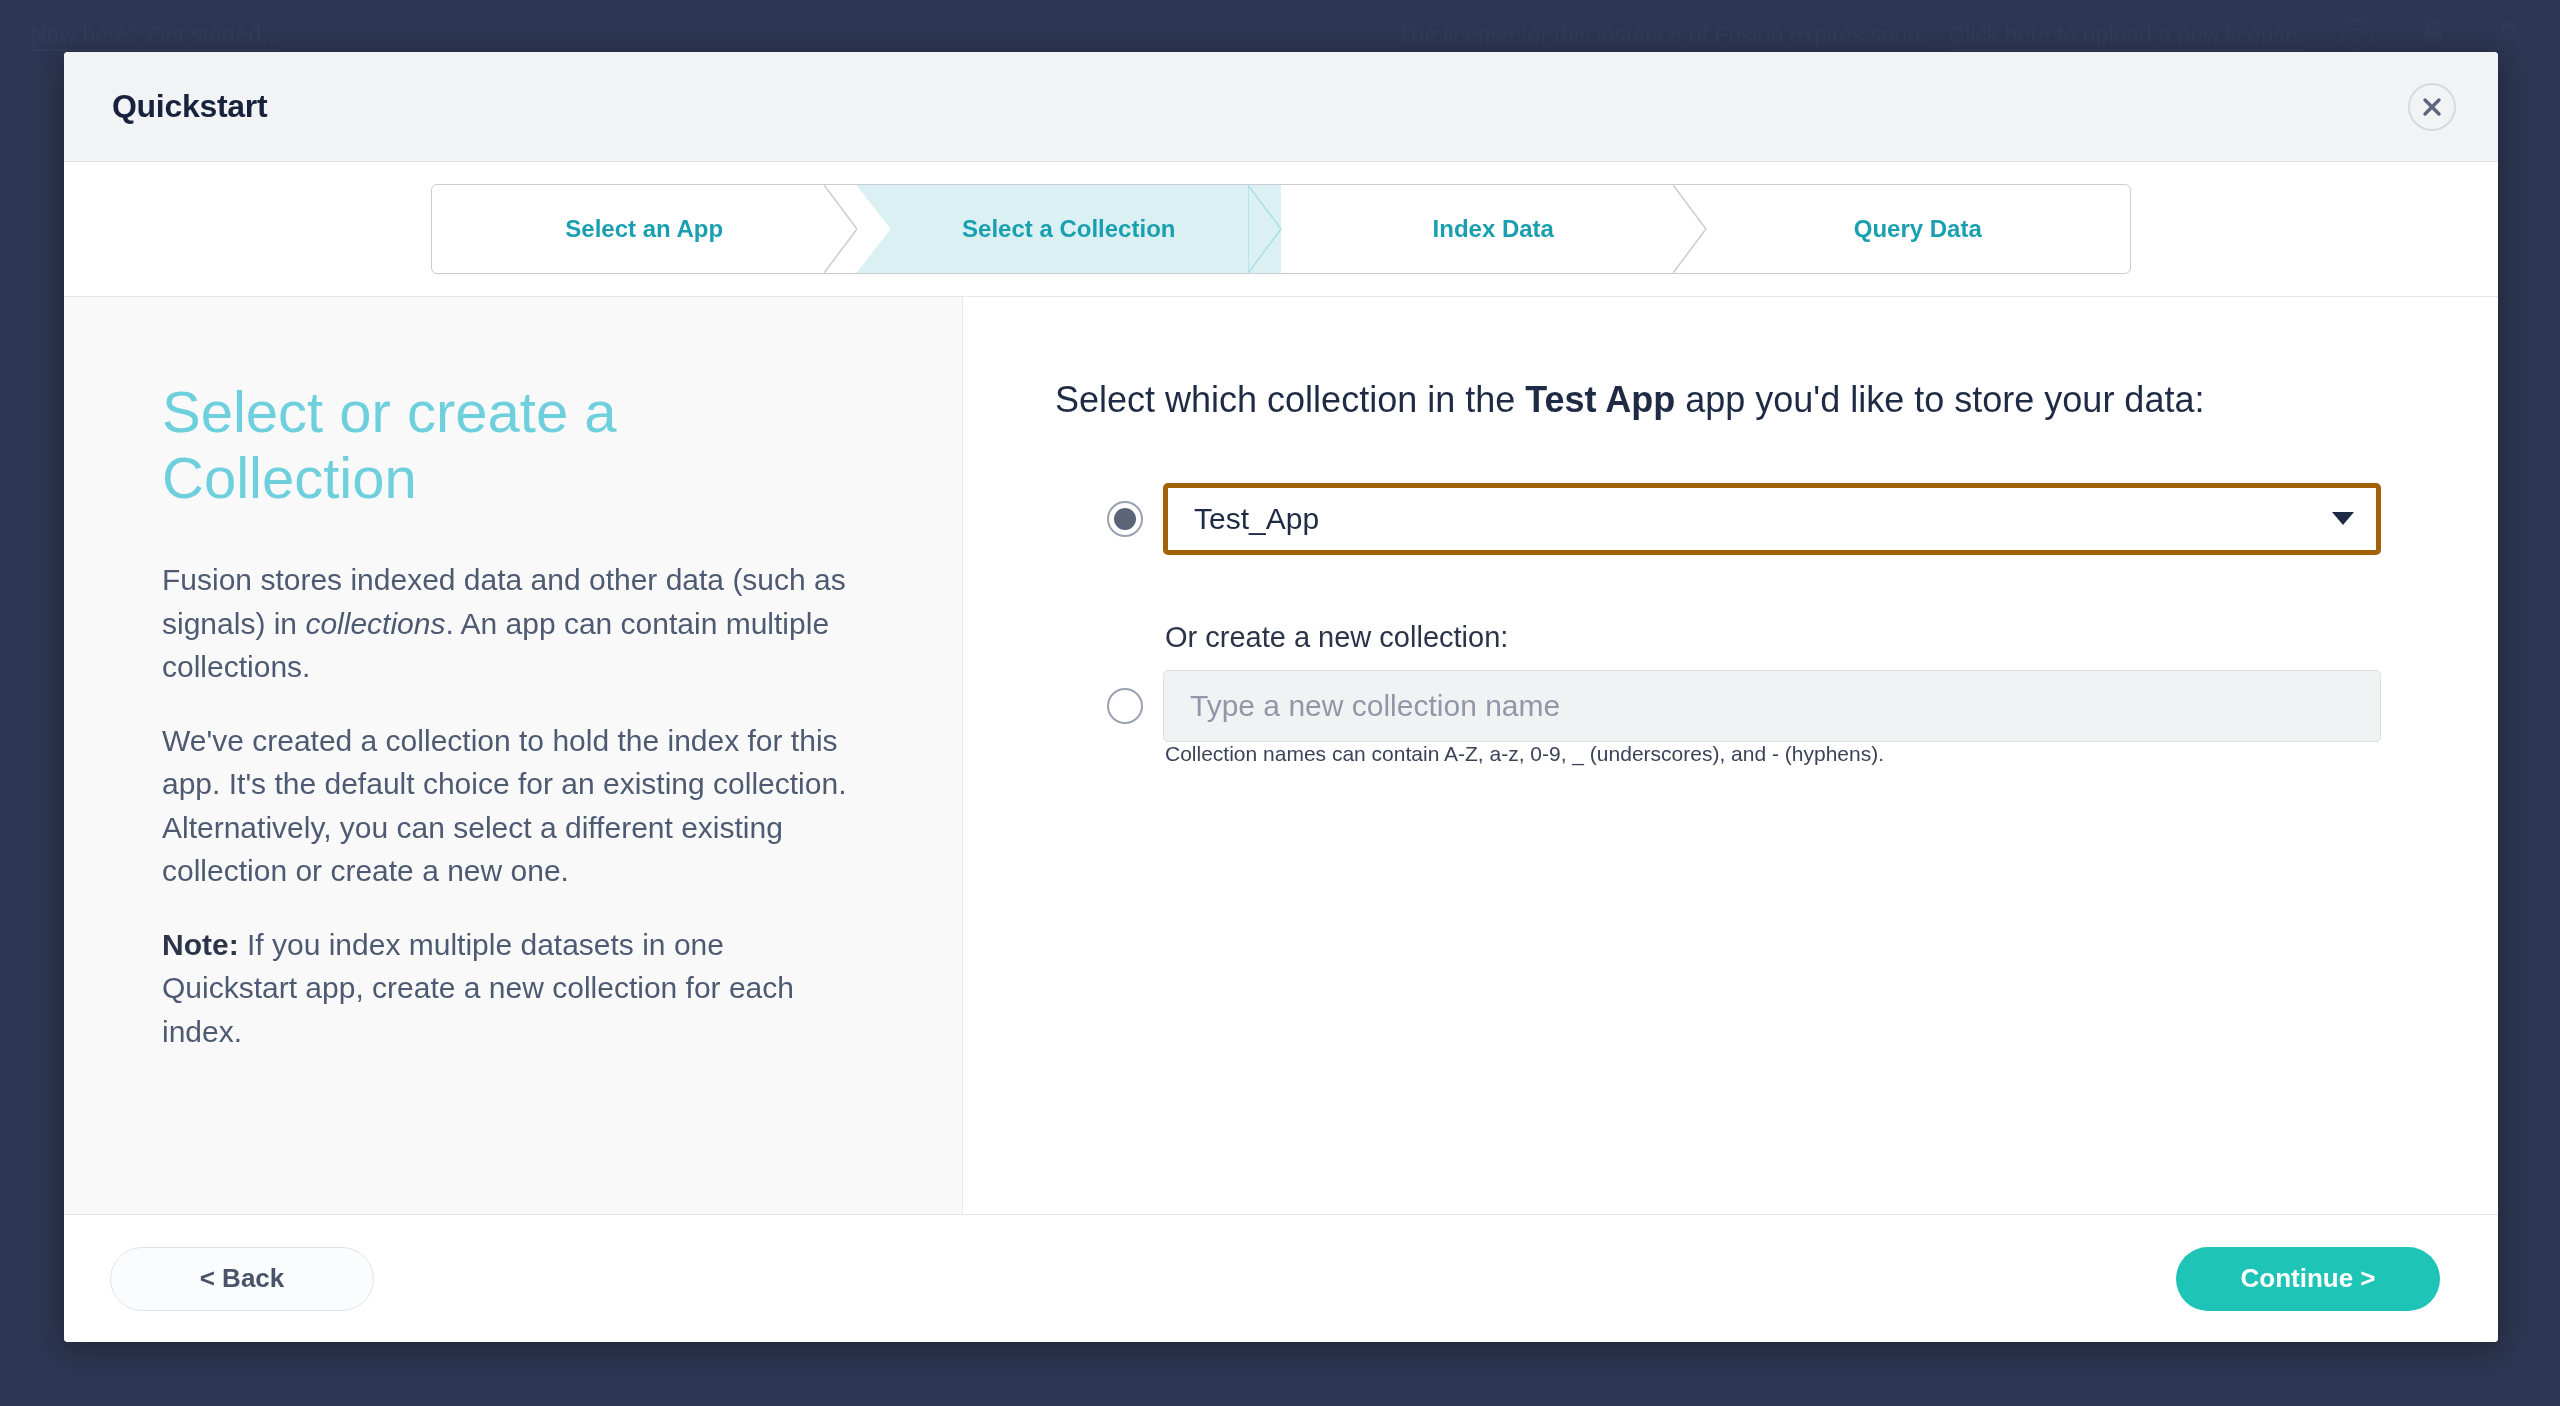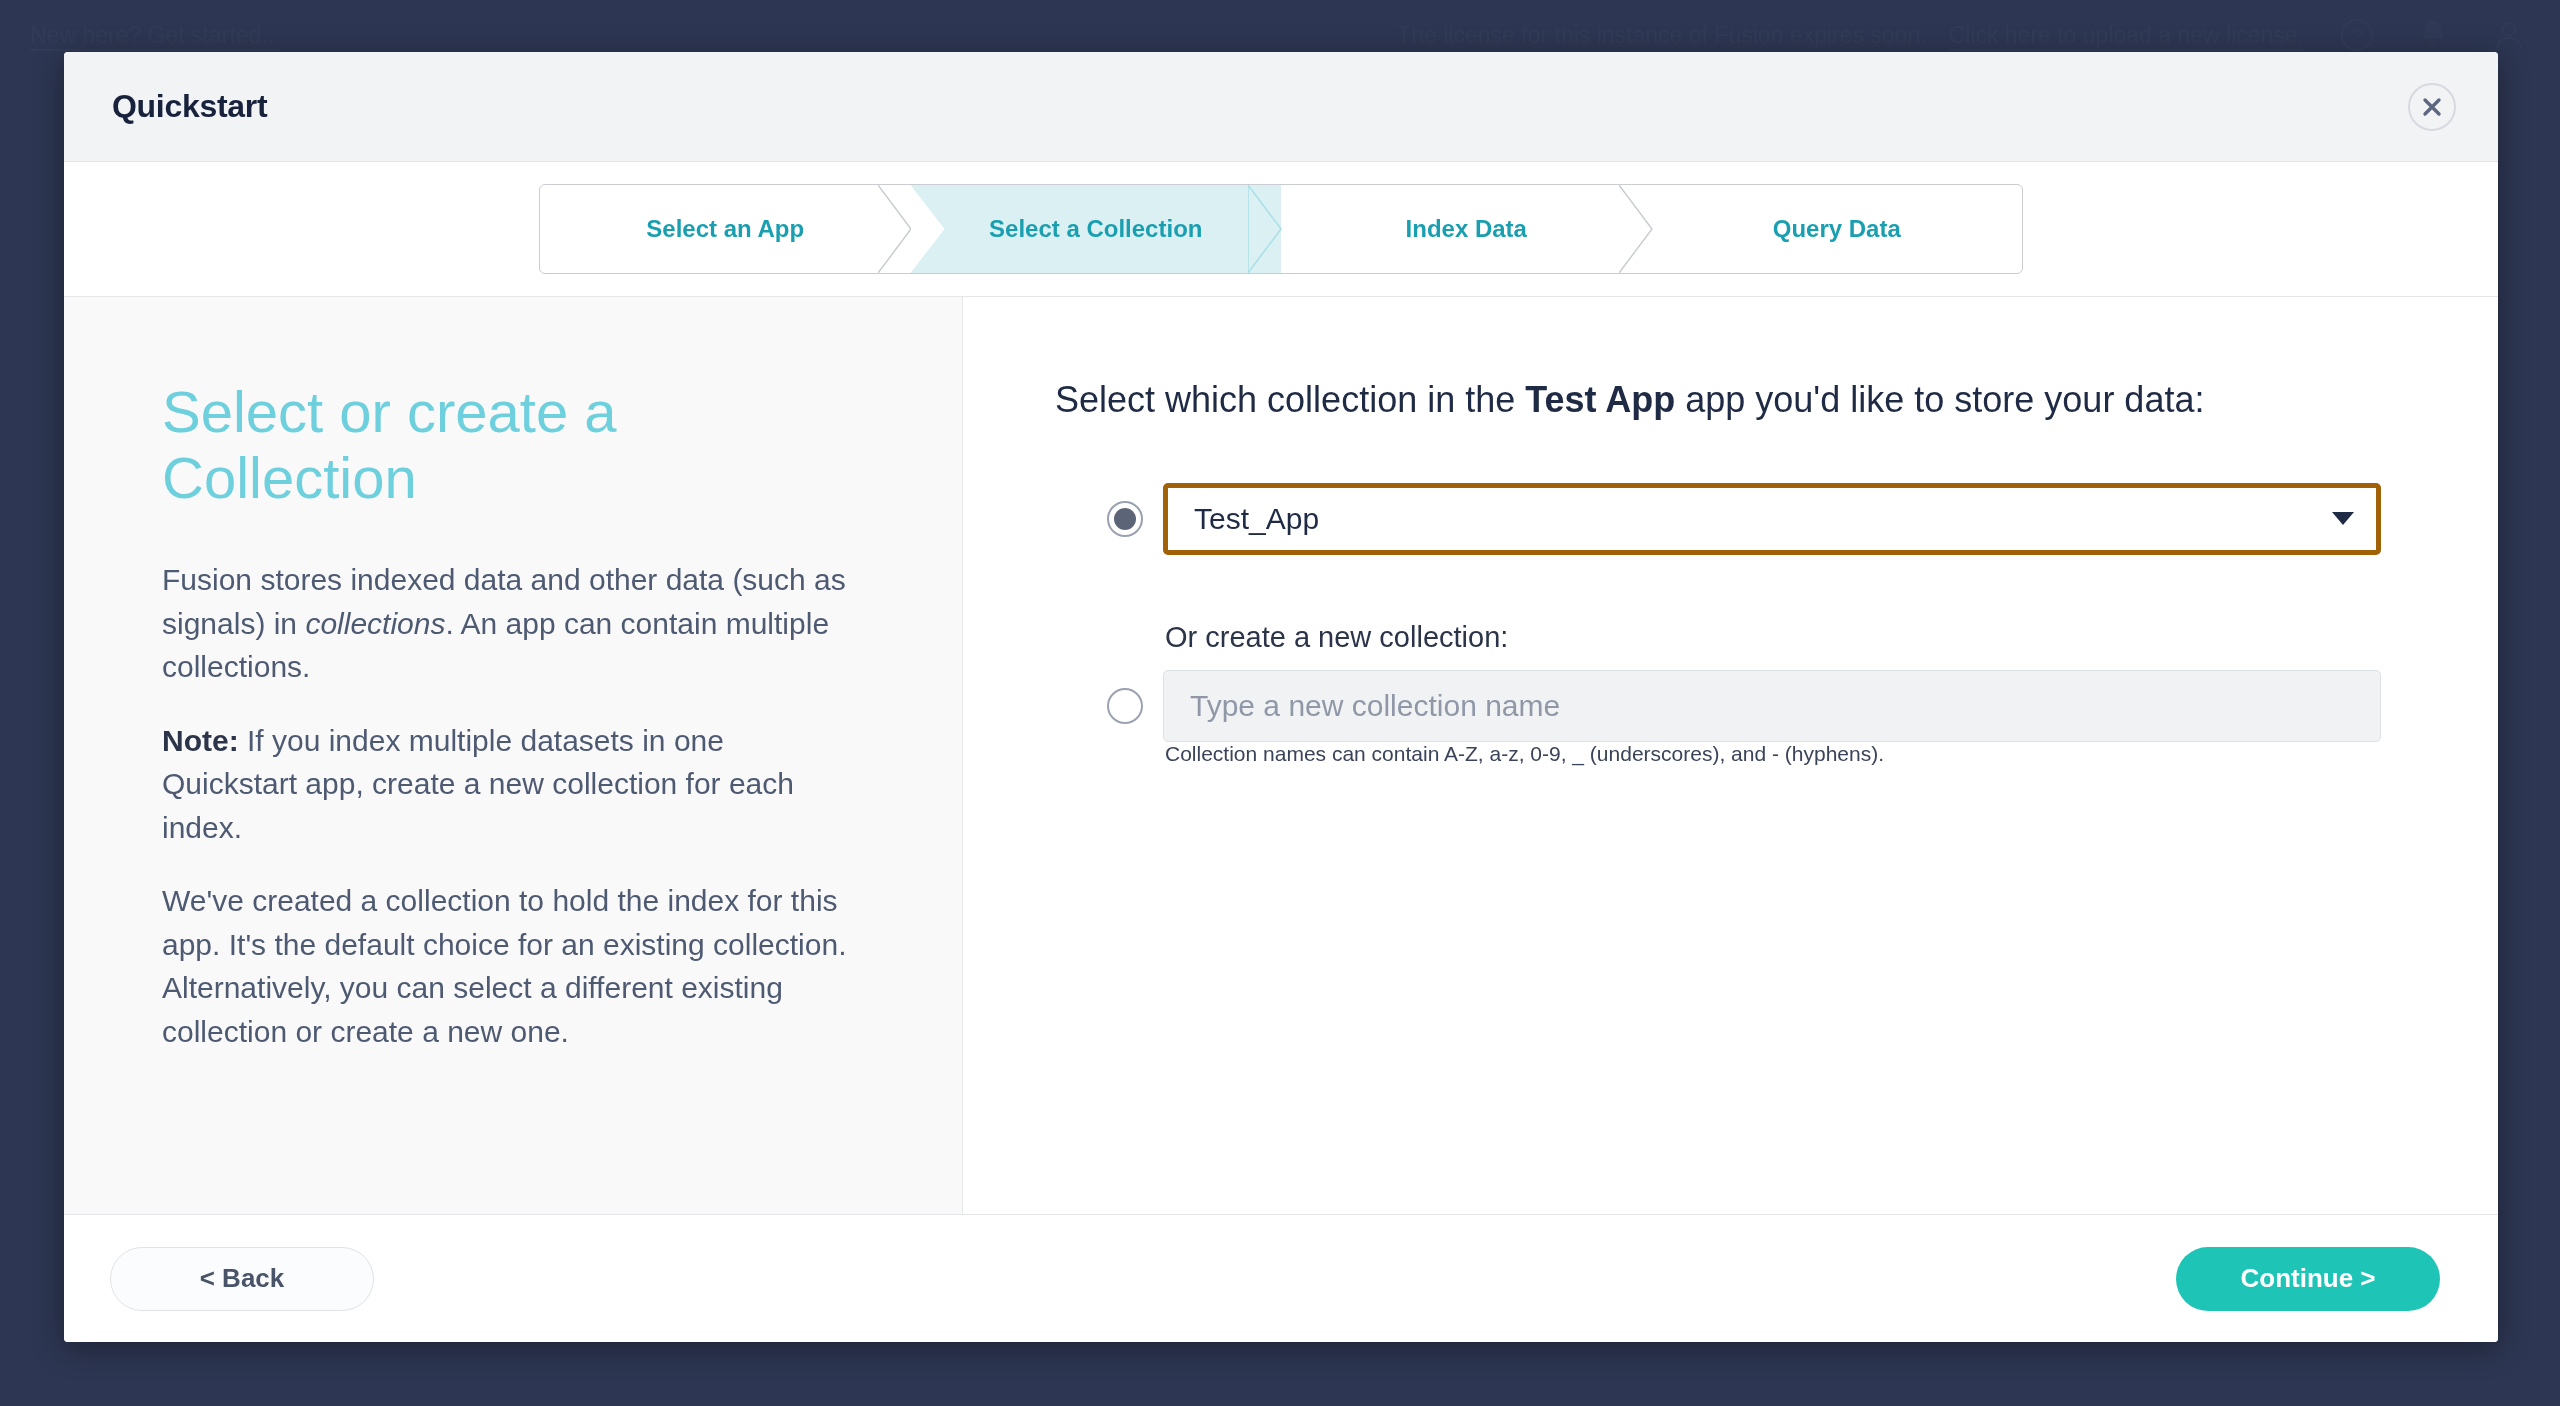--- a/index.html
+++ b/index.html
@@ -128,21 +128,21 @@
     height: 135px;
     background: #ffffff;
     display: flex;
     align-items: center;
     justify-content: center;
     flex: 0 0 auto;
     border-bottom: 1px solid #e4e6ea;
   }
   .stepper {
     position: relative;
-    width: 1484px;
+    width: 1700px;
     height: 90px;
     border: 1px solid #c9ccd1;
     border-radius: 6px;
     background: #ffffff;
     display: flex;
     overflow: hidden;
   }
   .step {
     flex: 1 1 0;
     position: relative;
@@ -417,23 +417,23 @@
     </div>
   </div>
 
   <div class="modal-body">
 
     <div class="left-panel">
       <div class="left-title">Select or create a Collection</div>
 
       <p class="left-p"><span>Fusion stores indexed data and other data (such as signals) in </span><em>collections</em><span>. An app can contain multiple collections.</span></p>
 
+      <p class="left-p">We've created a collection to hold the index for this app. It's the default choice for an existing collection. Alternatively, you can select a different existing collection or create a new one.</p>
+
       <p class="left-p"><span class="note-b">Note:</span><span> If you index multiple datasets in one Quickstart app, create a new collection for each index.</span></p>
-
-      <p class="left-p">We've created a collection to hold the index for this app. It's the default choice for an existing collection. Alternatively, you can select a different existing collection or create a new one.</p>
     </div>
 
     <div class="right-panel">
 
       <div class="right-lead"><span>Select which collection in the </span><b>Test App</b><span> app you'd like to store your data:</span></div>
 
       <div class="field-group">
         <div class="row">
           <div class="radio checked"></div>
           <div class="select-box">

